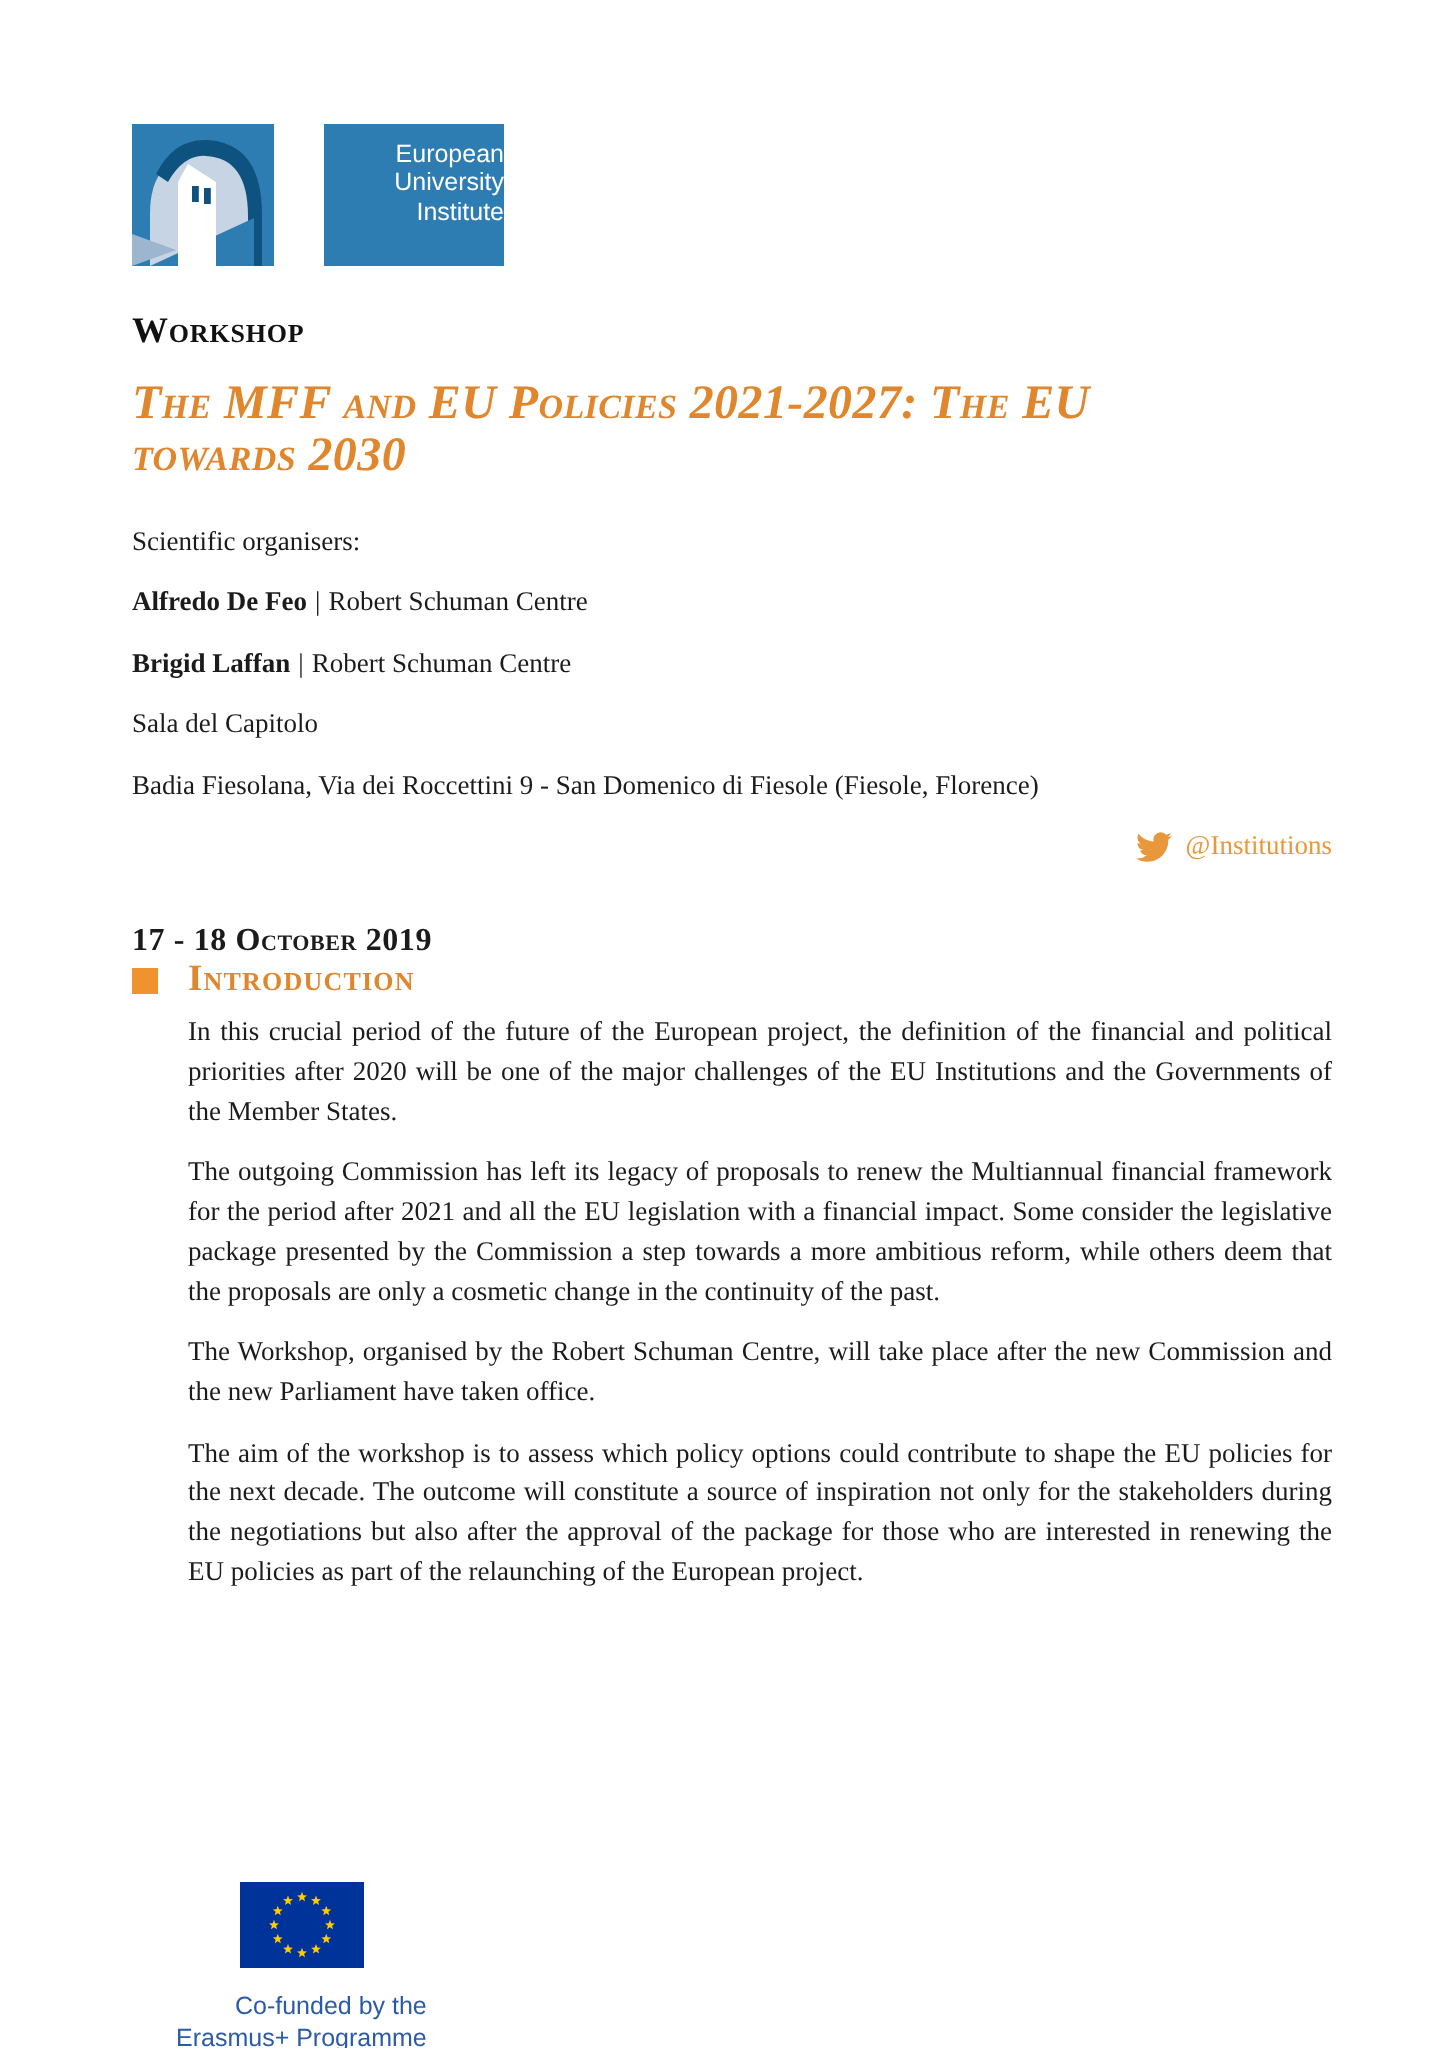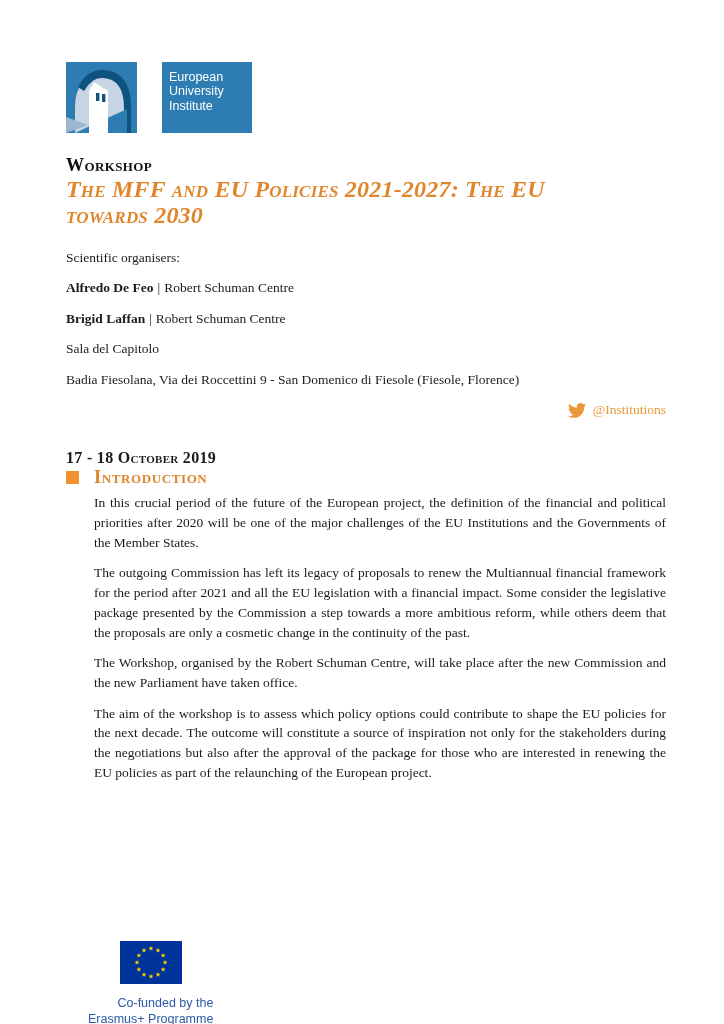--- a/index.html
+++ b/index.html
@@ -5,42 +5,42 @@
   html,body { margin:0; padding:0; background:#e8e8e8; }
   .page {
     width:724px; height:1024px; position:relative; margin:0 auto;
     background:#ffffff; overflow:hidden;
     font-family:"Liberation Serif","DejaVu Serif",serif; color:#1b1b1b;
   }
   .content { padding:62px 58px 0 66px; }
 
   
   .logo-row { display:flex; gap:6px; }
-  .logo-square { width:90px; height:71px; box-sizing:border-box; }
+  .logo-square { width:90px; height:71px; box-sizing:border-box;text-align:right; }
   .emblem svg { display:block; width:71px; height:71px; }
   .eui-name {
     background:#2E7DB2; color:#ffffff;
     font-family:"Liberation Sans",sans-serif;
     font-size:12.5px; line-height:1.14; padding:8px 0 0 7px;
     white-space:pre-line;
   }
   .rscas {
     background:#F0922D; color:#FAEBD3;
     font-family:"Liberation Sans",sans-serif; font-weight:bold;
     font-size:8.5px; line-height:1.3; padding:7px 0 0 7px;
     letter-spacing:0.2px; white-space:pre-line; text-transform:uppercase;
   }
 
   
   .kicker {
     margin-top:22px; font-size:18px; font-weight:bold;
     font-variant:small-caps; letter-spacing:0.4px; color:#111;
   }
   .title {
-    color:#E0862D; font-weight:bold; font-style:italic;
+    margin-top:13px; color:#E0862D; font-weight:bold; font-style:italic;
     font-variant:small-caps; font-size:24px; line-height:1.1;
     letter-spacing:0.2px;
   }
 
   
   .details { margin-top:21px; font-size:13.5px; }
   .detail-line { margin:0 0 14.5px 0; }
   .org-sep { margin:0 4px; }
 
   .twitter-row {

